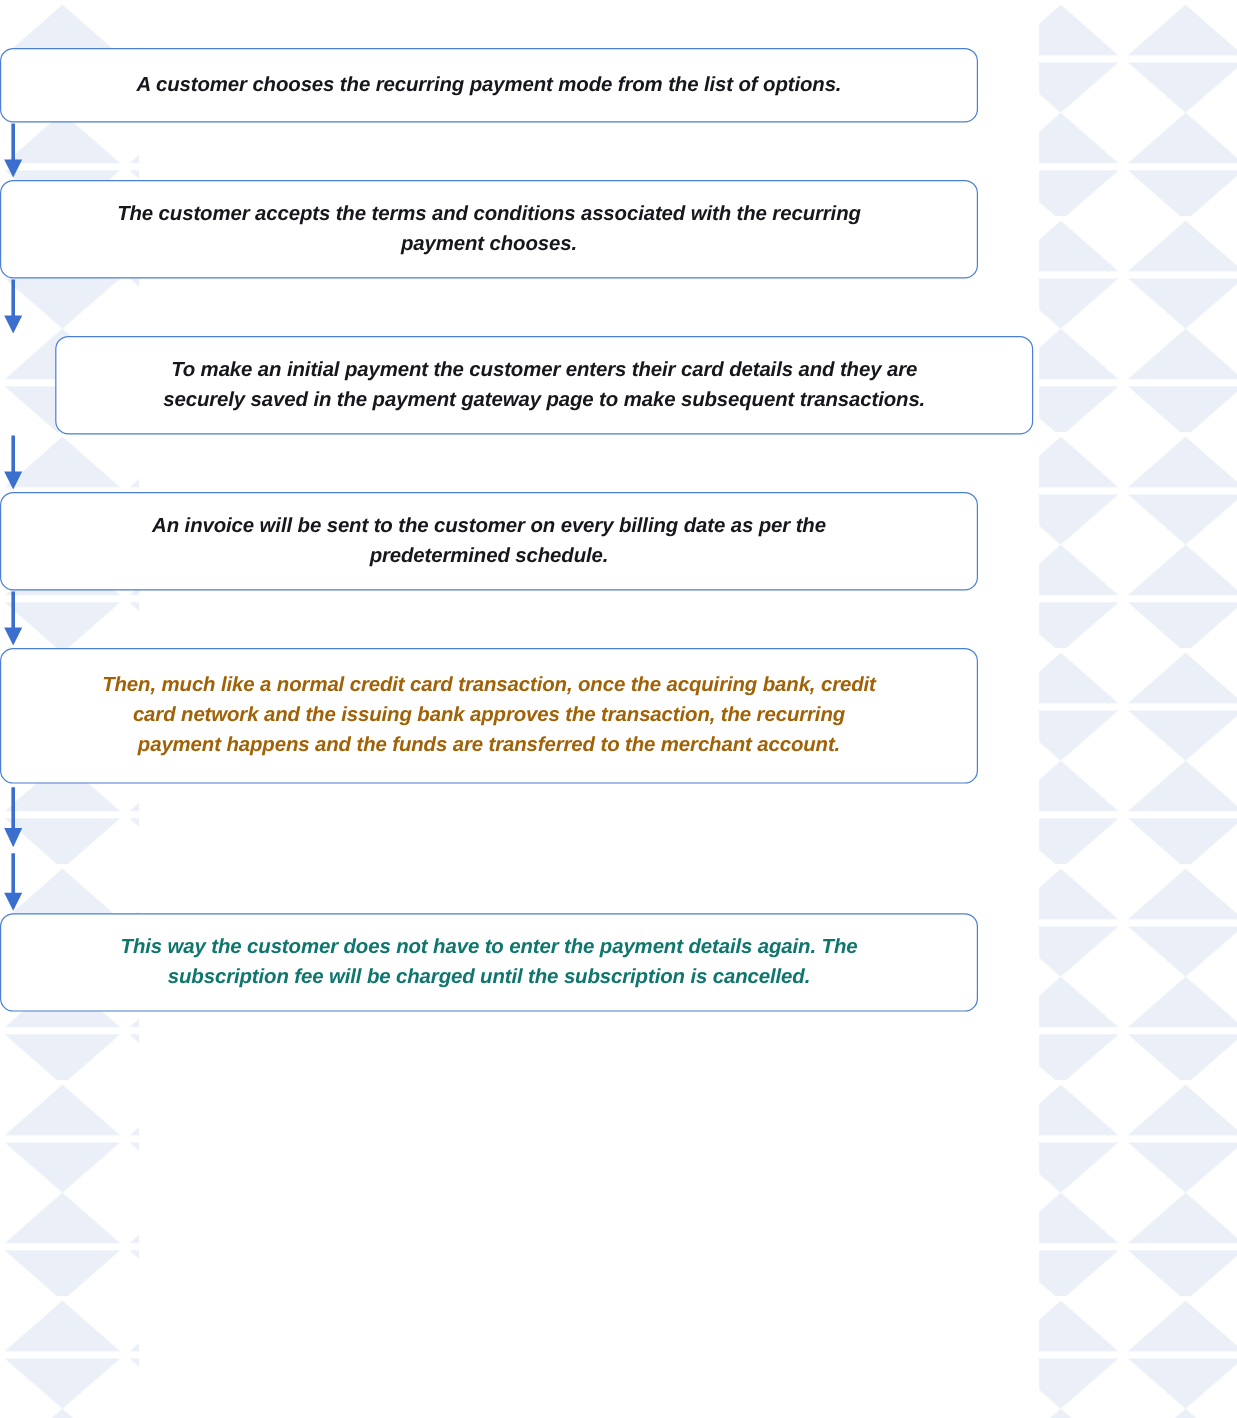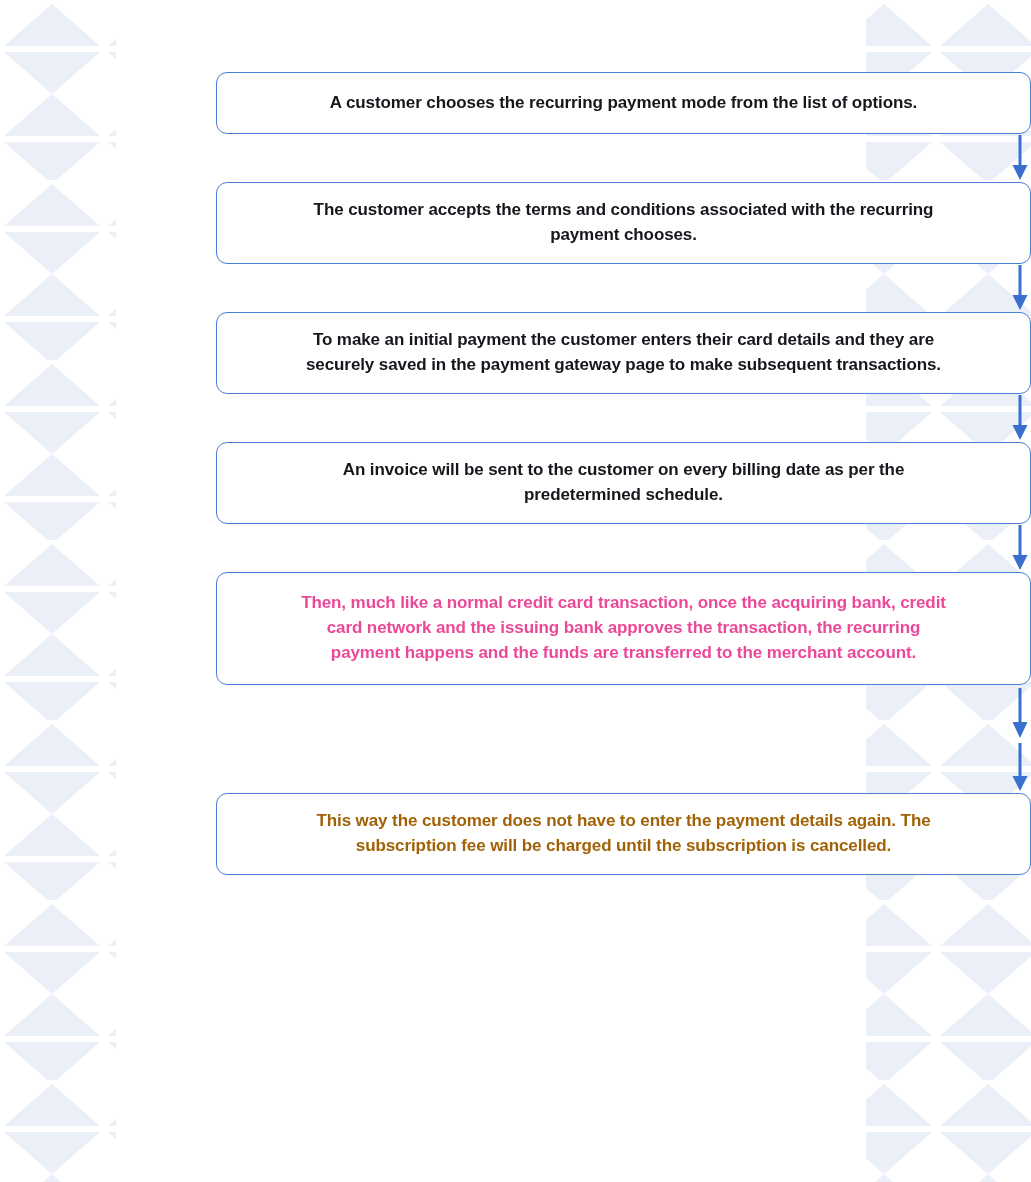--- a/index.html
+++ b/index.html
@@ -22,25 +22,26 @@
     inset: 0;
     z-index: 0;
     pointer-events: none;
   }
 
   
   #flow {
     position: relative;
     z-index: 2;
     width: 1031px;
-    padding-top: 72px;
+    padding-top: 40px;
     box-sizing: border-box;
     display: flex;
     flex-direction: column;
-    align-items: flex-end;
+    align-items: flex-start;
+    font-style: italic;
   }
 
   .flow-step {
     width: 815px;
     box-sizing: border-box;
     background: #ffffff;
     border: 1.6px solid var(--box-border, #4a7fd4);
     border-radius: 11px;
     padding: 15px 26px;
     text-align: center;
@@ -123,37 +124,37 @@
     <span>An invoice will be sent to the customer on every billing date as per the
 predetermined schedule.</span>
   </div>
   <div class="connector" style="height:48px">
     <svg width="22" height="48" viewBox="0 0 22 48">
       <line x1="11" y1="1" x2="11" y2="33" stroke="#3a6fd0" stroke-width="3"></line>
       <polygon points="11,46 3.5,31 18.5,31" fill="#3a6fd0"></polygon>
     </svg>
   </div>
 
-  <div class="flow-step" style="min-height: 113px; border-color: rgb(74, 127, 212); background: rgb(255, 255, 255); color: #ec4899;">
+  <div class="flow-step" style="min-height: 113px; border-color: rgb(74, 127, 212); background: rgb(255, 255, 255); color: #a16207;">
     <span>Then, much like a normal credit card transaction, once the acquiring bank, credit
 card network and the issuing bank approves the transaction, the recurring
 payment happens and the funds are transferred to the merchant account.</span>
   </div>
   <div class="connector" style="height:56px">
     <svg width="22" height="56" viewBox="0 0 22 56">
       <line x1="11" y1="3" x2="11" y2="39" stroke="#3a6fd0" stroke-width="3"></line>
       <polygon points="11,53 3.5,37 18.5,37" fill="#3a6fd0"></polygon>
     </svg>
   </div>
 
   <div class="connector" style="height:52px">
     <svg width="22" height="52" viewBox="0 0 22 52">
       <line x1="11" y1="2" x2="11" y2="36" stroke="#3a6fd0" stroke-width="3"></line>
       <polygon points="11,50 3.5,35 18.5,35" fill="#3a6fd0"></polygon>
     </svg>
   </div>
 
-  <div class="flow-step" style="min-height: 78px; border-color: rgb(74, 127, 212); background: rgb(255, 255, 255); color: #a16207;">
+  <div class="flow-step" style="min-height: 78px; border-color: rgb(74, 127, 212); background: rgb(255, 255, 255); color: #0f766e;">
     <span>This way the customer does not have to enter the payment details again. The
 subscription fee will be charged until the subscription is cancelled.</span>
   </div>
 
 </div>
 
 </body></html>

